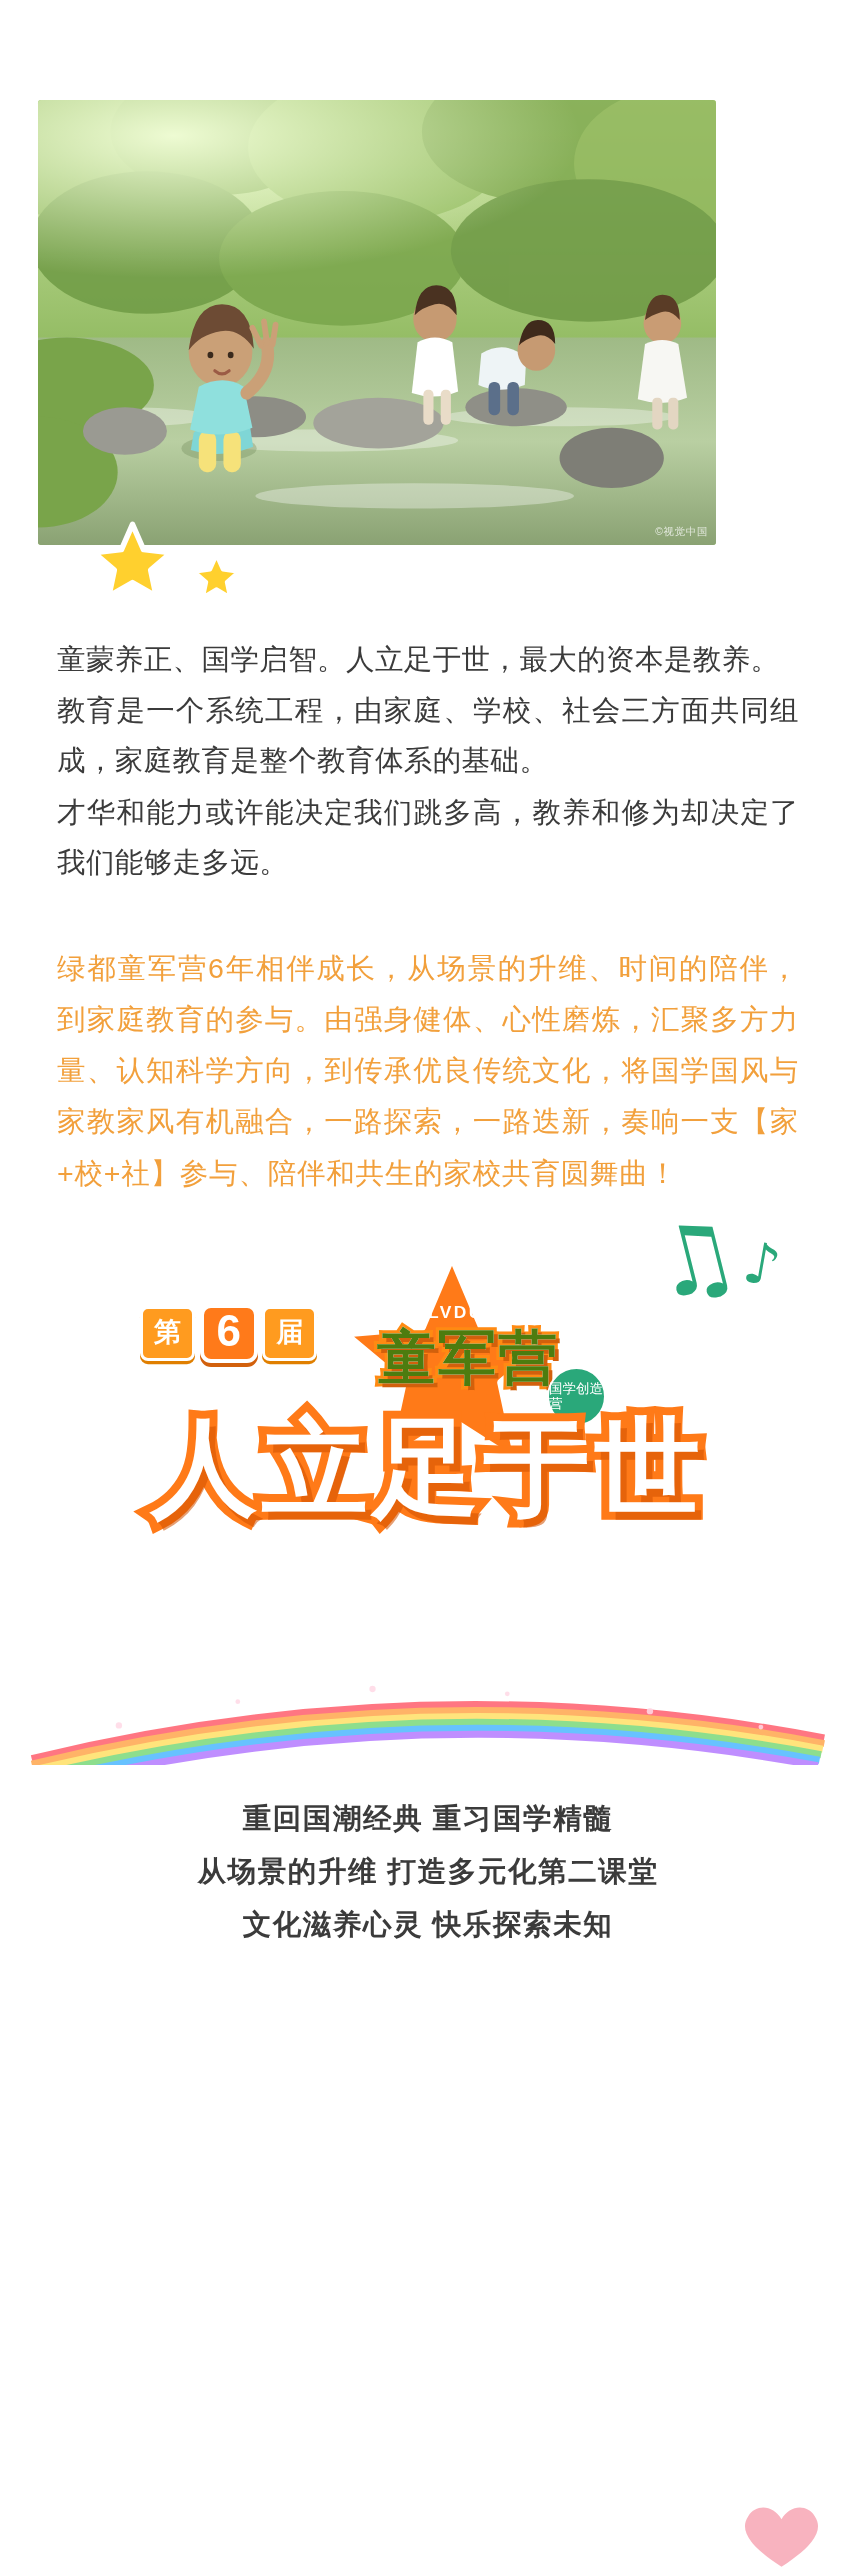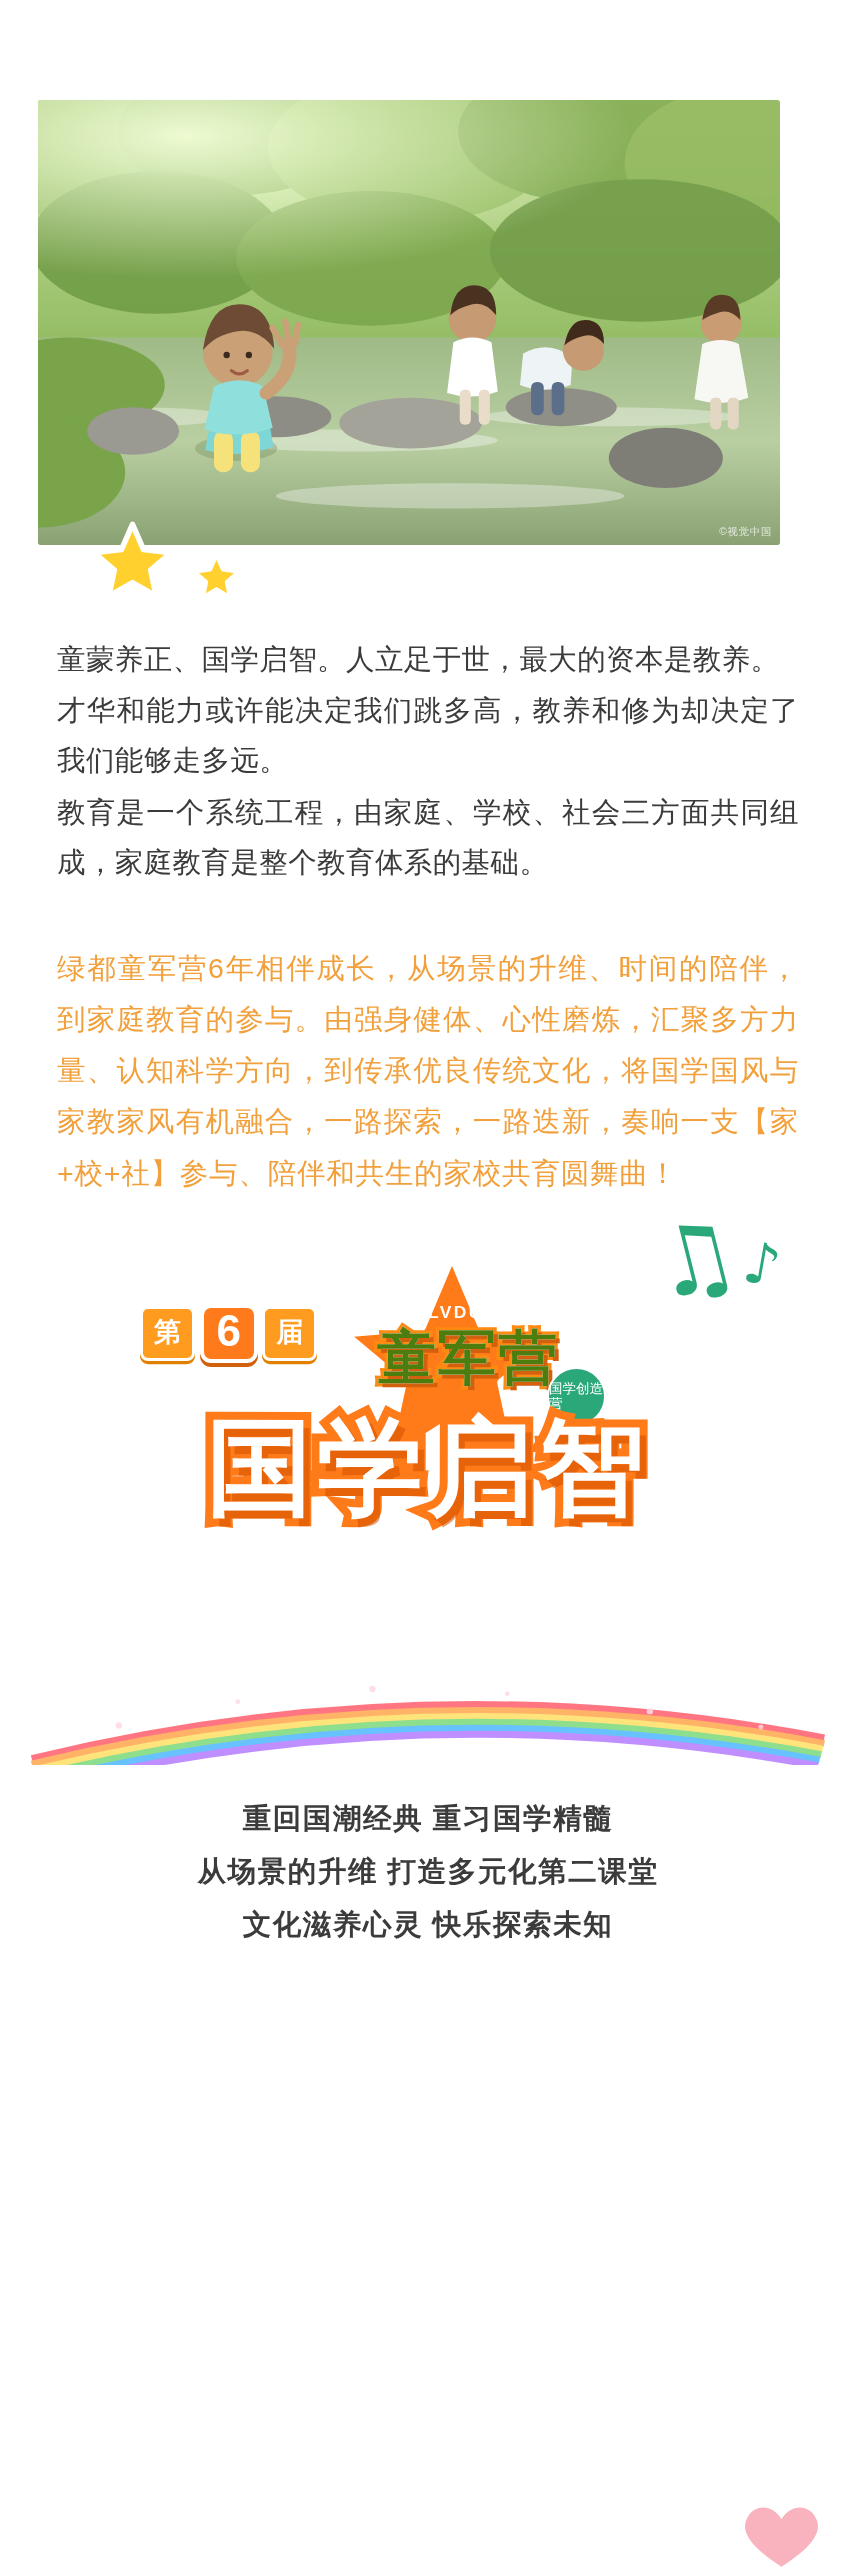--- a/index.html
+++ b/index.html
@@ -39,21 +39,21 @@
   .spacer-lg { height: 55px; }
   .spacer-md { height: 41px; }
 
   
   .photo-wrap {
     position: relative;
     width: 742px;
     margin-left: -19px;
   }
   .photo {
-    width: 742px;
+    width: 678px;
     height: 445px;
     border-radius: 3.2px;
     overflow: hidden;
     position: relative;
     background: linear-gradient(#cfe2a8, #9ec46c);
   }
   .photo svg { display: block; width: 100%; height: 100%; }
   .photo-credit {
     position: absolute;
     right: 8px;
@@ -352,22 +352,22 @@
           <path d="M31 5 L39 23 L59 26 L44 39 L48 58 L31 48 L14 58 L18 39 L3 26 L23 23 Z" fill="#ffd02e" stroke="#ffffff" stroke-width="5" stroke-linejoin="round"></path>
         </svg>
       </span>
     </div>
   </div>
 
   <div class="spacer-md"></div>
 
   <div class="para-block">
     <p class="para">童蒙养正、国学启智。人立足于世，最大的资本是教养。</p>
+    <p class="para">教育是一个系统工程，由家庭、学校、社会三方面共同组成，家庭教育是整个教育体系的基础。</p>
     <p class="para">才华和能力或许能决定我们跳多高，教养和修为却决定了我们能够走多远。</p>
-    <p class="para">教育是一个系统工程，由家庭、学校、社会三方面共同组成，家庭教育是整个教育体系的基础。</p>
   </div>
 
   <div class="spacer-lg"></div>
 
   <p class="para-accent" style="color:#f2a03c">绿都童军营6年相伴成长，从场景的升维、时间的陪伴，到家庭教育的参与。由强身健体、心性磨炼，汇聚多方力量、认知科学方向，到传承优良传统文化，将国学国风与家教家风有机融合，一路探索，一路迭新，奏响一支【家+校+社】参与、陪伴和共生的家校共育圆舞曲！</p>
 
   <div class="kv">
     <div class="kv-inner">
 
       <span class="kv-note">♫</span>
@@ -381,21 +381,21 @@
 
       <div class="kv-star">
         <svg width="238" height="230" viewBox="0 0 300 290" aria-hidden="true">
           <path d="M150 6 L188 96 L286 104 L212 166 L234 268 L150 214 L66 268 L88 166 L14 104 L112 96 Z" fill="#ff7a18" stroke="#ffffff" stroke-width="10" stroke-linejoin="round"></path>
         </svg>
       </div>
       <span class="kv-lvdu">LVDU</span>
       <span class="kv-campname">童军营</span>
       <span class="kv-seal">国学创造营</span>
 
-      <div class="kv-line1">国学启智</div>
+      <div class="kv-line1">人立足于世</div>
 
       <div class="rainbow">
         <svg width="856" height="95" viewBox="0 0 1080 120" preserveAspectRatio="none" aria-hidden="true">
           <g fill="none" stroke-width="9" opacity="0.85">
             <path d="M40 112 Q540 -10 1040 86" stroke="#ff5f6d"></path>
             <path d="M40 119 Q540 -2 1040 93" stroke="#ffa64d"></path>
             <path d="M44 126 Q540 6 1038 100" stroke="#ffe066"></path>
             <path d="M48 133 Q540 14 1036 107" stroke="#7ad97a"></path>
             <path d="M52 140 Q540 22 1034 114" stroke="#4db8ff"></path>
             <path d="M56 147 Q540 30 1032 121" stroke="#b57bff"></path>

